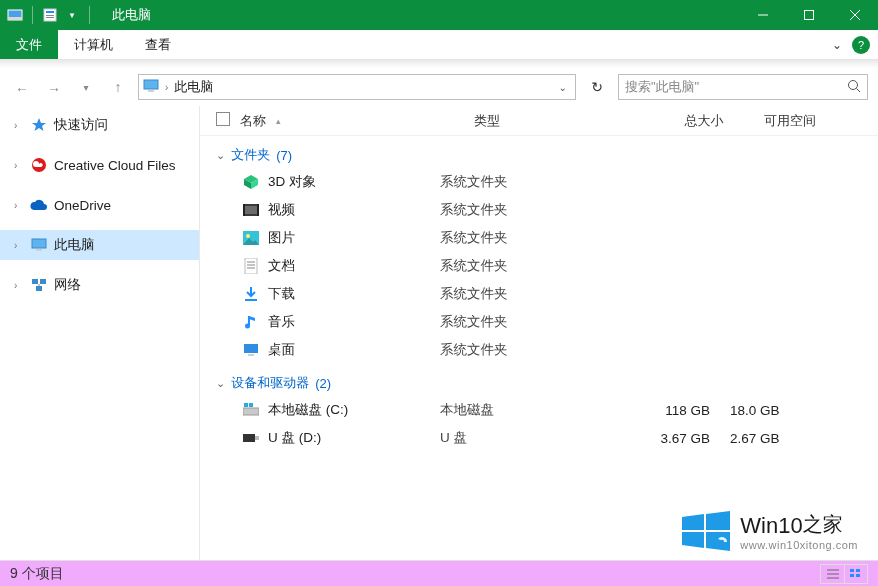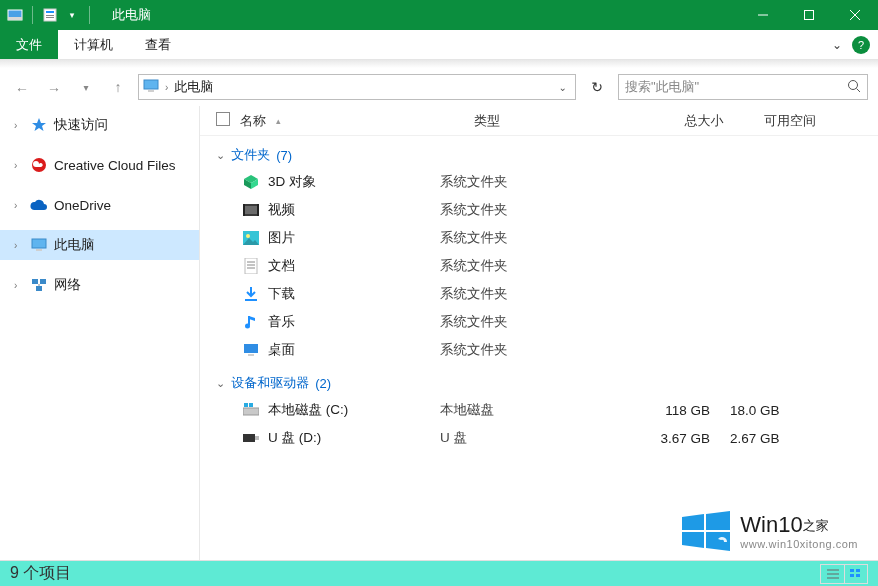--- a/index.html
+++ b/index.html
@@ -61,29 +61,29 @@
 .group .ghdr .count { color: #06c; }
 
 .row { display: flex; align-items: center; height: 28px; padding-left: 40px; font-size: 13.5px; color: #222; }
 .row .ic { width: 22px; height: 18px; display:flex; align-items:center; justify-content:center; margin-right: 6px; }
 .row .name { width: 172px; }
 .row .type { width: 190px; color: #444; }
 .row .size { width: 100px; text-align: right; padding-right: 20px; }
 .row .free { width: 100px; }
 
 
-.status { position: absolute; bottom: 0; left: 0; right: 0; height: 26px; border-top: 1px solid #e0e0e0; display: flex; align-items: center; padding: 0 10px; font-size: 16px; color: #333; background: #5eead4; }
+.status { position: absolute; bottom: 0; left: 0; right: 0; height: 26px; border-top: 1px solid #e0e0e0; display: flex; align-items: center; padding: 0 10px; font-size: 14px; color: #333; background: #f0abfc; }
 .status .spacer { flex: 1; }
 .status .viewbtn { width: 24px; height: 20px; border: 1px solid #ddd; display:inline-flex; align-items:center; justify-content:center; }
 
 
 .watermark { position: absolute; right: 20px; bottom: 35px; display: flex; align-items:center; gap: 10px; }
 .watermark .logo { width: 48px; height: 40px; }
 .watermark .txt1 { font-size: 22px; color: #1a1a1a; font-weight: 500; }
-.watermark .txt1 .zhi { font-size: 13px; vertical-align: 2px; }
+.watermark .txt1 .zhi { font-size: 20px; vertical-align: 2px; }
 .watermark .txt2 { font-size: 11px; color: #888; letter-spacing: .5px; }
 
 .checkbox { width:14px; height:14px; border:1px solid #888; display:inline-block; }
 </style>
 </head>
 <body>
 
 <div class="titlebar">
   <div class="qat">
     <span class="ic">

